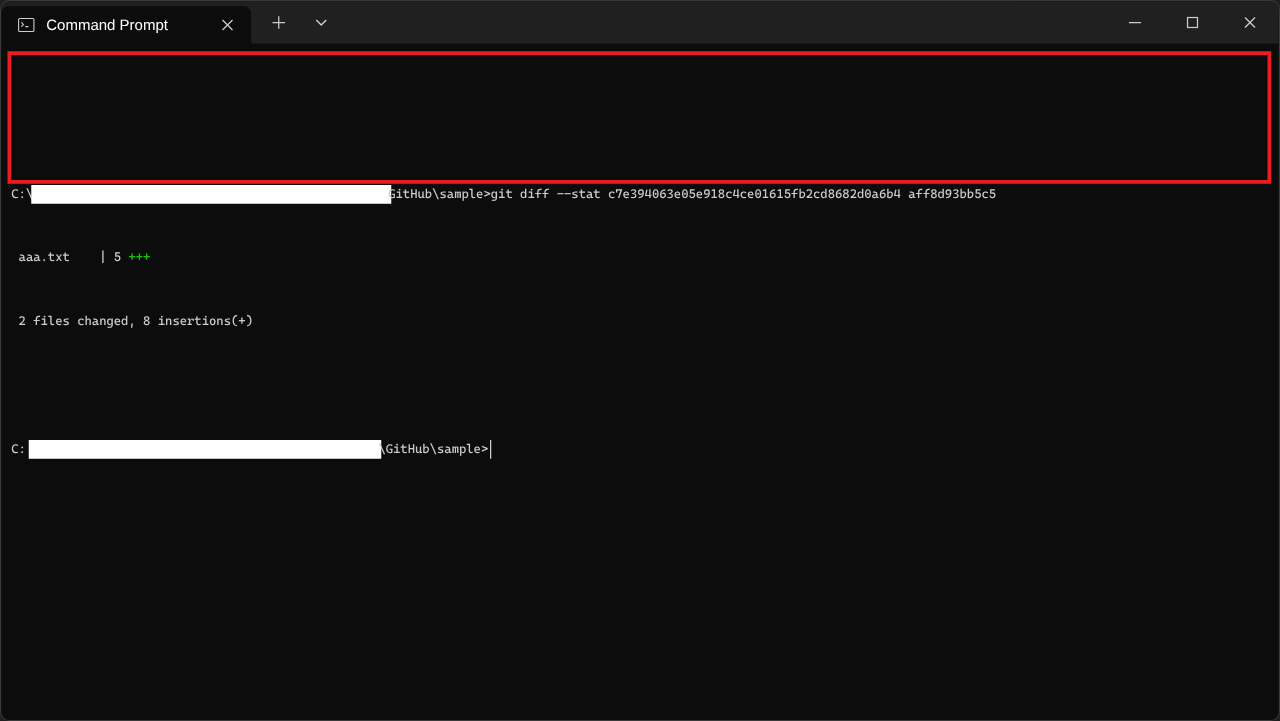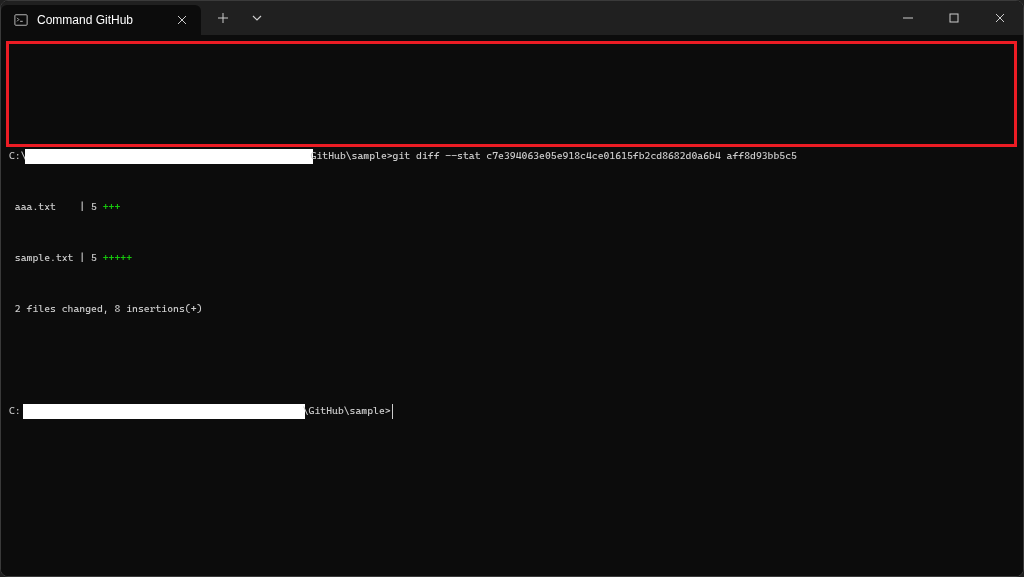--- a/index.html
+++ b/index.html
@@ -136,21 +136,21 @@
 <div class="window">
   <div class="titlebar">
     <div class="tab">
       <span class="tab-icon">
         <svg viewBox="0 0 16 16">
             <rect x="1" y="2" width="14" height="12" rx="1" fill="none" stroke="#ccc" stroke-width="1"></rect>
             <path d="M3.5 5.5 L5.5 7.5 L3.5 9.5" stroke="#ccc" stroke-width="1" fill="none"></path>
             <line x1="7" y1="9.5" x2="10" y2="9.5" stroke="#ccc" stroke-width="1"></line>
           </svg>
       </span>
-      <span class="tab-title">Command GitHub</span>
+      <span class="tab-title">Command Prompt</span>
       <span class="tab-close">
         <svg width="10" height="10" viewBox="0 0 10 10">
             <path d="M1 1 L9 9 M9 1 L1 9" stroke="#ccc" stroke-width="1"></path>
           </svg>
       </span>
     </div>
     <div class="tabbar-actions">
       <div class="tabbar-btn">
         <svg width="12" height="12" viewBox="0 0 12 12">
             <path d="M6 1 L6 11 M1 6 L11 6" stroke="#ccc" stroke-width="1"></path>
@@ -180,18 +180,17 @@
           </svg>
       </div>
     </div>
   </div>
 
   <div class="terminal">
     <div class="highlight-box"></div>
     <div class="gap"></div>
     <span class="line"><span>C:\</span><span class="redact r1"></span><span>GitHub\sample&gt;</span><span>git diff --stat c7e394063e05e918c4ce01615fb2cd8682d0a6b4 aff8d93bb5c5</span></span>
     <span class="line"><span> aaa.txt    | 5 </span><span class="green">+++</span></span>
-    <span class="line"><span> sample.txt | 5 </span><span class="green">+++++</span></span>
     <span class="line"> 2 files changed, 8 insertions(+)</span>
     <div class="gap"></div>
     <span class="line"><span>C:</span><span class="redact r2"></span><span>\GitHub\sample&gt;</span><span class="cursor"></span></span>
   </div>
 </div>
 
 </body></html>

